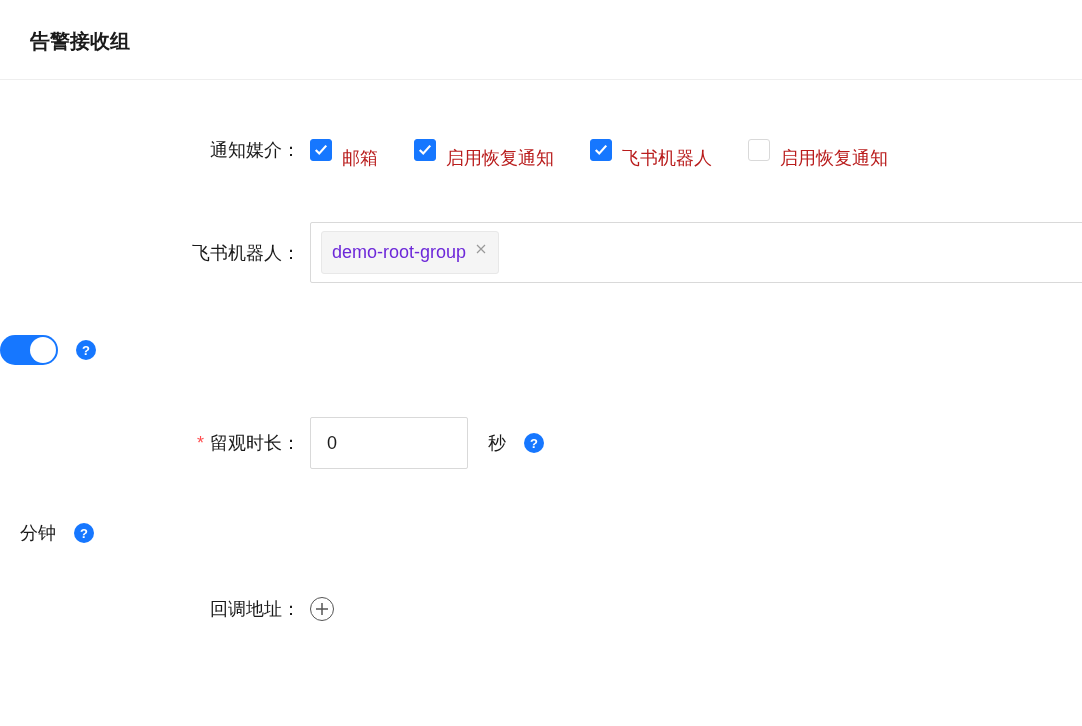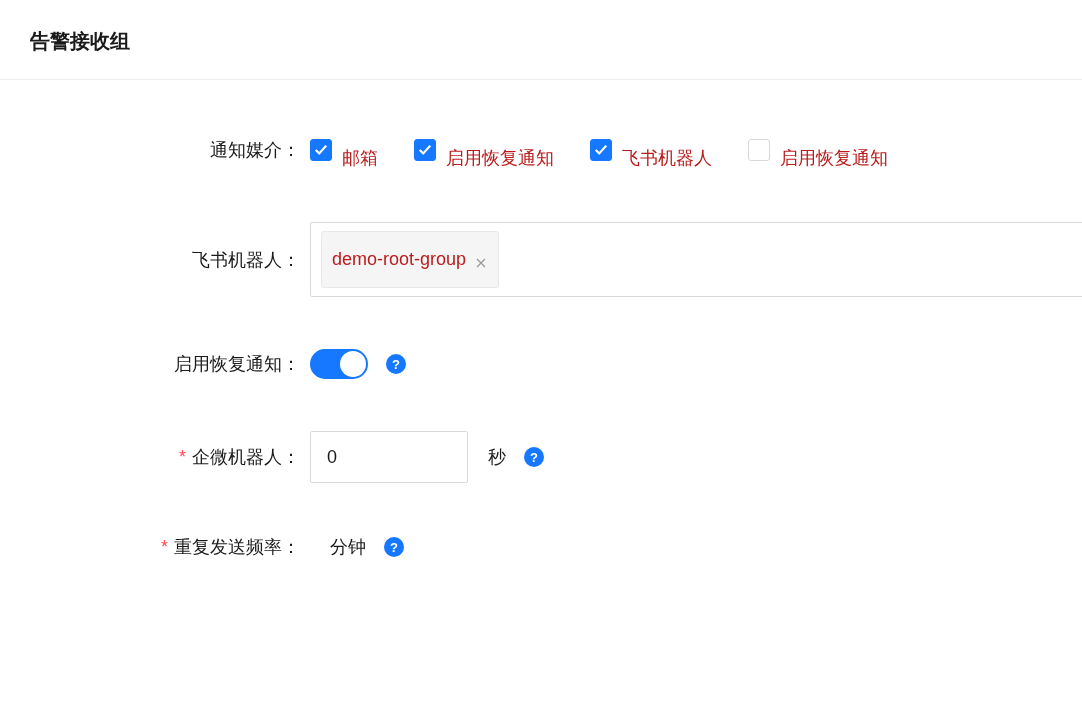--- a/index.html
+++ b/index.html
@@ -95,25 +95,25 @@
       padding: 8px 10px;
       display: flex;
       align-items: center;
       flex: 1;
       margin-right: -2px;
     }
     .tag {
       background: #f5f5f5;
       border: 1px solid #e8e8e8;
       border-radius: 3px;
-      padding: 17px 10px;
-      font-size: 18px;
-      color: #b91c1c;
-      display: inline-flex;
-      align-items: flex-end;
+      padding: 10px 10px;
+      font-size: 18px;
+      color: #6d28d9;
+      display: inline-flex;
+      align-items: flex-start;
     }
     .tag-close {
       margin-left: 8px;
       color: #999;
       font-size: 14px;
       cursor: pointer;
       width: 14px;
       height: 14px;
       display: inline-flex;
       align-items: center;
@@ -240,44 +240,50 @@
             <svg viewBox="0 0 10 10" width="10" height="10">
                 <path stroke="#999" stroke-width="1.2" d="M1 1 L9 9 M9 1 L1 9"></path>
               </svg>
           </span>
         </span>
       </div>
     </div>
   </div>
 
   <div class="form-row">
-    <div class="form-label">启用恢复通知：</div>
     <div class="form-content">
       <span class="switch">
         <span class="switch-handle"></span>
       </span>
       <span class="help-icon">?</span>
     </div>
   </div>
 
   <div class="form-row">
     <div class="form-label">
-      <span class="required-mark">*</span><span>企微机器人：</span>
+      <span class="required-mark">*</span><span>留观时长：</span>
     </div>
     <div class="form-content">
       <input class="text-input" value="0" style="">
       <span class="unit-label">秒</span>
       <span class="help-icon">?</span>
     </div>
   </div>
 
   <div class="form-row">
-    <div class="form-label">
-      <span class="required-mark">*</span><span>重复发送频率：</span>
-    </div>
     <div class="form-content">
       <span class="unit-label">分钟</span>
       <span class="help-icon">?</span>
     </div>
   </div>
 
+  <div class="form-row">
+    <div class="form-label">回调地址：</div>
+    <div class="form-content">
+      <span class="add-icon">
+        <svg viewBox="0 0 12 12">
+            <path stroke="#555" stroke-width="1.5" d="M6 0 V12 M0 6 H12"></path>
+          </svg>
+      </span>
+    </div>
+  </div>
 
 </div>
 
 </body></html>

